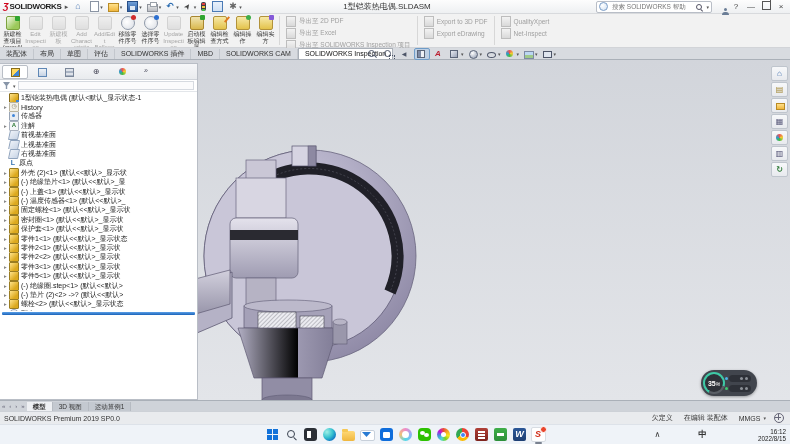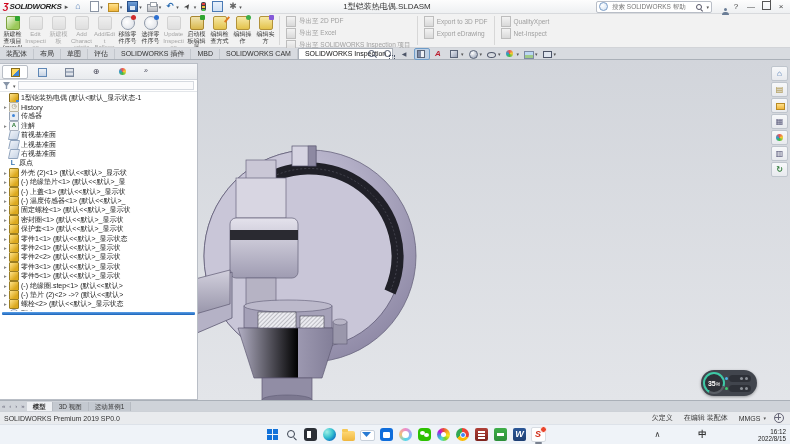--- a/index.html
+++ b/index.html
@@ -4,21 +4,21 @@
 <style>
   html,body{margin:0;padding:0;}
   body{width:790px;height:444px;overflow:hidden;font-family:"Liberation Sans","DejaVu Sans",sans-serif;font-size:8px;color:#222;background:#e8eaed;-webkit-font-smoothing:antialiased;}
   .app{position:relative;width:790px;height:444px;display:flex;flex-direction:column;}
 
   
   .titlebar{height:13px;background:linear-gradient(#fdfdfd,#eef0f2);border-bottom:1px solid #d8dadd;display:flex;align-items:center;position:relative;flex:0 0 13px;}
   .tbleft{display:flex;align-items:center;gap:2px;padding-left:3px;}
   .logo{display:flex;align-items:center;gap:1px;}
   .logo-mark{font-style:italic;font-weight:bold;color:#d0021b;font-size:9px;line-height:9px;}
-  .logo-text{font-weight:bold;font-style:italic;color:#1c1c1c;font-size:8px;letter-spacing:-.3px;}
+  .logo-text{font-weight:bold;color:#1c1c1c;font-size:8px;letter-spacing:-.3px;}
   .logo-expand{color:#555;font-size:7px;margin:0 3px 0 1px;}
   .qirow{display:flex;align-items:center;gap:1px;}
   .qi{display:flex;align-items:center;padding:0 2px;height:11px;border-radius:2px;}
   .qico{display:inline-block;width:9px;height:9px;position:relative;}
   .qico::before{position:absolute;left:0;top:0;font-size:9px;line-height:9px;}
   .qi-home .qico::before{content:"⌂";color:#3f6fae;font-weight:bold;}
   .qi-new .qico{background:#fff;border:1px solid #8a94a3;width:7px;height:9px;}
   .qi-open .qico{background:linear-gradient(#ffe08a,#f0b73e);border:1px solid #b98b25;height:7px;margin-top:2px;}
   .qi-save .qico{background:linear-gradient(#6f9fd8,#2f5fa3);border:1px solid #274e86;}
   .qi-save .qico::after{content:"";position:absolute;left:2px;top:4px;width:5px;height:4px;background:#dfe9f5;}

